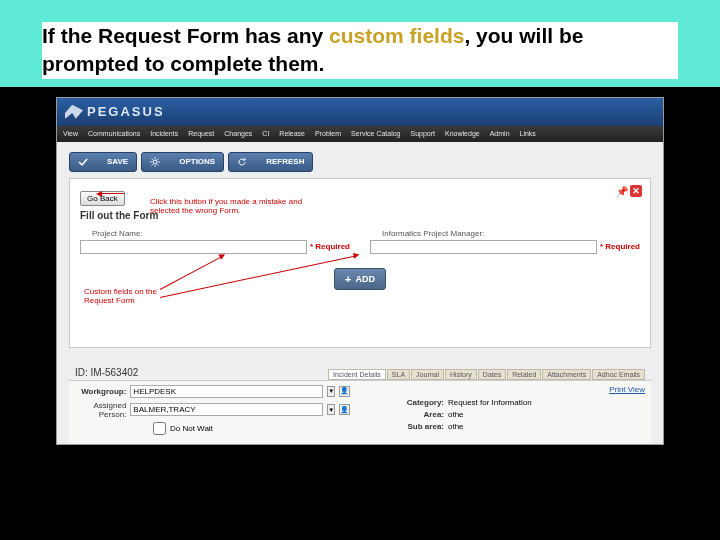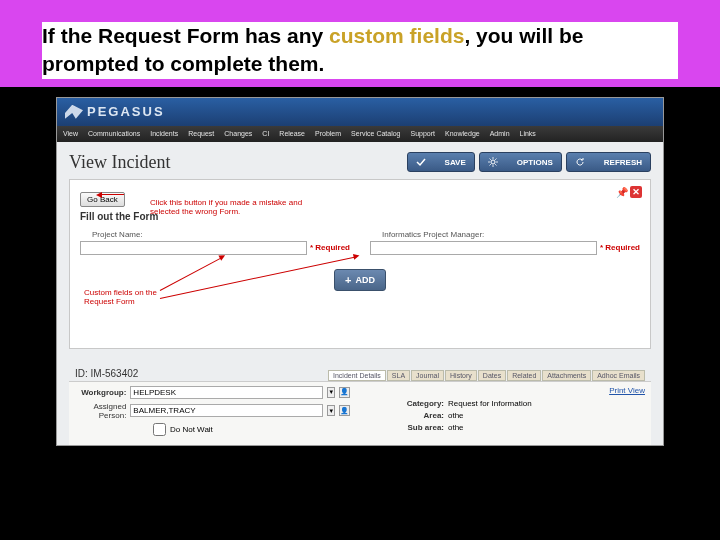--- a/index.html
+++ b/index.html
@@ -1,18 +1,18 @@
 <!DOCTYPE html>
 <html><head>
 <meta charset="utf-8">
 <style>
   * { box-sizing: border-box; margin: 0; padding: 0; }
   body { font-family: Arial, sans-serif; background: #000; width: 720px; height: 540px; overflow: hidden; }
   .slide { width: 720px; height: 540px; position: relative; }
-  .caption { padding: 22px 42px 8px 42px; background: #d946ef; }
+  .caption { padding: 22px 42px 8px 42px; background: #5eead4; }
   .caption-wrap { background:#fff; padding:0; }
   .caption-line { color:#000; font-size:21px; font-weight:bold; line-height:1.35; }
   .caption-line .hl { color:#c9a227; }
   .app-wrap { margin: 10px 56px 0 56px; background:#fff; border:1px solid #999; }
   .topbar { background: linear-gradient(#2a5fa3,#1c3f73); height:28px; display:flex; align-items:center; padding:0 8px; }
   .logo-wing { width:18px; height:14px; background: #cdd9ea; margin-right:4px; clip-path: polygon(0 60%, 40% 0, 100% 40%, 60% 100%, 40% 60%, 0 100%); }
   .logo-text { color:#dce6f2; font-size:13px; font-weight:bold; letter-spacing:2px; }
   .menubar { background: linear-gradient(#3a3a3a,#222); height:16px; display:flex; align-items:center; padding:0 6px; gap:10px; }
   .menubar span { color:#e2e2e2; font-size:7px; cursor:pointer; }
   .page { background:#eceef0; padding:10px 12px 0 12px; min-height:300px; position:relative; }
@@ -82,21 +82,20 @@
       <span>Problem</span>
       <span>Service Catalog</span>
       <span>Support</span>
       <span>Knowledge</span>
       <span>Admin</span>
       <span>Links</span>
     </div>
 
     <div class="page">
       <div class="page-head">
-        <div class="page-title">View Incident</div>
         <div class="btnrow">
           <div class="bluebtn">
             <svg class="ic" viewBox="0 0 10 10">
                 <path d="M1 5 L4 8 L9 2" stroke="#fff" stroke-width="1.5" fill="none"></path>
               </svg>
             <span>SAVE</span>
           </div>
           <div class="bluebtn">
             <svg class="ic" viewBox="0 0 10 10">
                 <circle cx="5" cy="5" r="2" fill="none" stroke="#fff"></circle>

